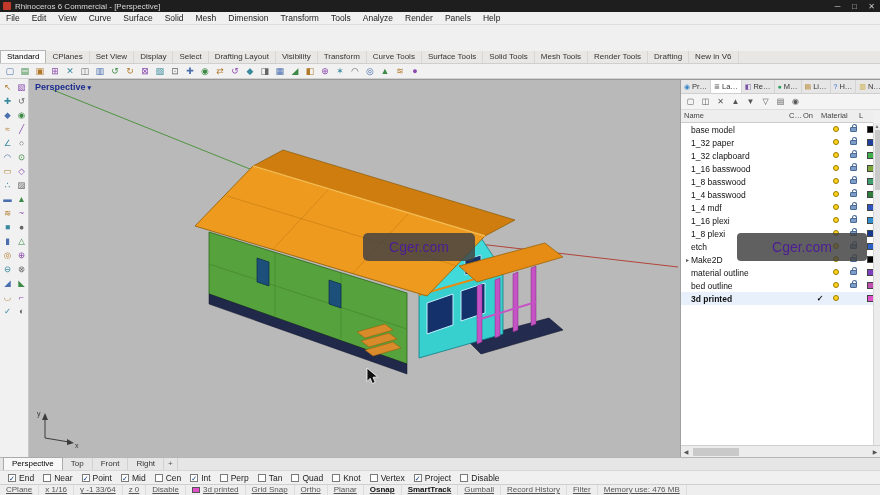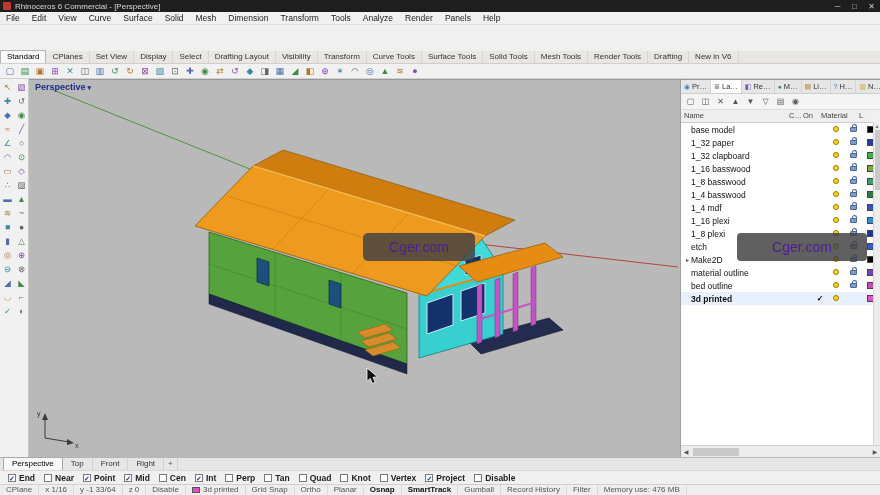--- a/index.html
+++ b/index.html
@@ -96,21 +96,21 @@
   #osnap{left:0;top:470px;width:880px;height:14px;background:#f0f0f0;border-top:1px solid #d8d8d8;
          display:flex;align-items:center;padding-left:8px;}
   .oitem{display:flex;align-items:center;margin-right:9px;}
   .obox{width:8px;height:8px;background:#fff;border:1px solid #7a7a7a;font-size:7px;line-height:7px;
         text-align:center;color:#1a4f9c;margin-right:3px;}
   .obox.checked{color:#14407f;}
   .olab{font-size:8.5px;color:#222;}
 
   
   #statusbar{left:0;top:484px;width:880px;height:11px;background:#eee;border-top:1px solid #cfcfcf;
-             display:flex;align-items:center;font-size:8px;color:#555;}
+             display:flex;align-items:center;font-size:8px;color:#555;text-decoration:underline;}
   .scell{padding:0 6px;border-right:1px solid #dcdcdc;white-space:nowrap;line-height:10px;}
   .stg.on{color:#111;font-weight:bold;}
   #status-swatch{display:inline-block;width:8px;height:6px;border:1px solid #555;margin-right:3px;vertical-align:middle;}
   .sfill{flex:1;border:none;}
 
   
   .wm{z-index:50;display:flex;align-items:center;justify-content:center;color:#4c1d95;font-size:14px;
       background:rgba(66,66,66,0.84);}
   #wm-center{left:363px;top:233px;width:112px;height:28px;border-radius:5px;}
   #wm-right{left:737px;top:233px;width:130px;height:28px;border-radius:4px;}
@@ -511,21 +511,21 @@
 
   <div id="vtabs" class="abs">
       <span class="vtab active">Perspective</span>
       <span class="vtab">Top</span>
       <span class="vtab">Front</span>
       <span class="vtab">Right</span>
       <span class="vtab vnew">+</span>
     </div>
 
   <div id="osnap" class="abs">
-    <span id="osnap-items" style="display:flex;align-items:center;font-weight:bold;">
+    <span id="osnap-items" style="display:flex;align-items:center;">
         <span class="oitem">
           <span class="obox checked">✓</span>
           <span class="olab">End</span>
         </span>
         <span class="oitem">
           <span class="obox"></span>
           <span class="olab">Near</span>
         </span>
         <span class="oitem">
           <span class="obox checked">✓</span>

